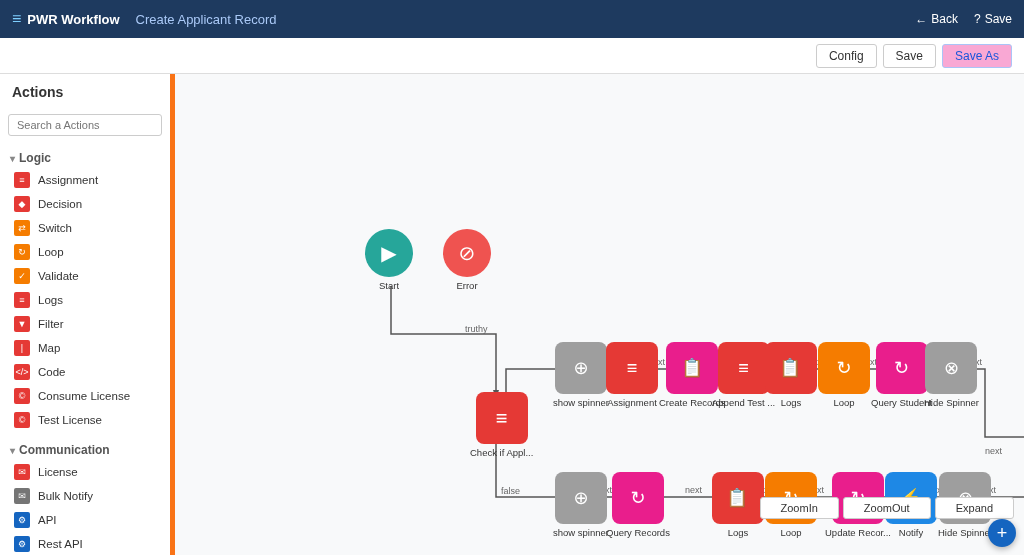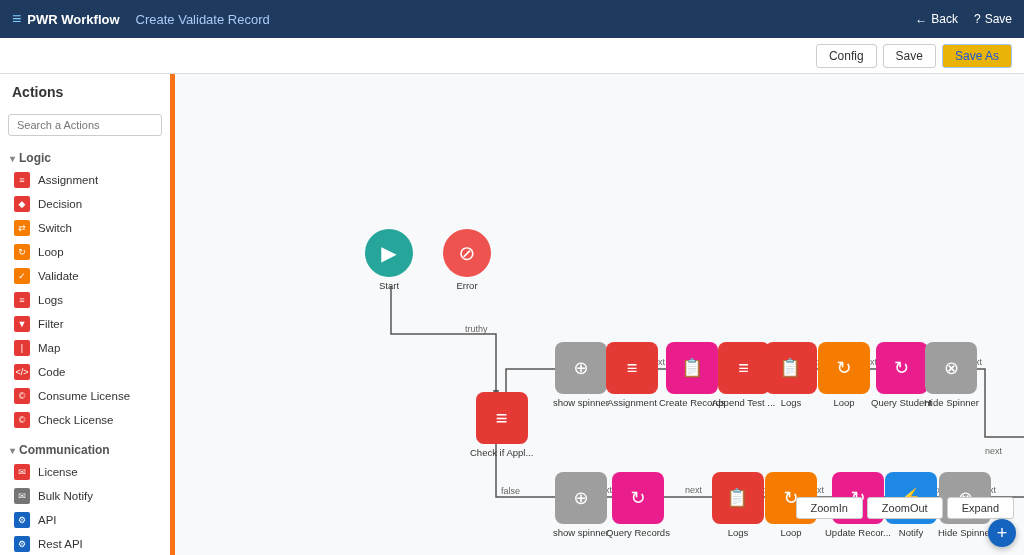--- a/index.html
+++ b/index.html
@@ -10,21 +10,21 @@
     
     .top-nav { background: #1e3a5f; height: 38px; display: flex; align-items: center; padding: 0 12px; gap: 16px; }
     .nav-logo { display: flex; align-items: center; gap: 6px; color: white; font-size: 13px; font-weight: 600; }
     .nav-logo-icon { color: #7ecfff; font-size: 16px; }
     .nav-spacer { flex: 1; }
     .nav-btn { color: white; font-size: 12px; display: flex; align-items: center; gap: 4px; cursor: pointer; }
 
     
     .toolbar { background: white; height: 36px; display: flex; align-items: center; justify-content: flex-end; padding: 0 12px; gap: 6px; border-bottom: 1px solid #ddd; }
     .toolbar-btn { padding: 4px 12px; font-size: 12px; border: 1px solid #ccc; border-radius: 3px; cursor: pointer; background: white; color: #333; }
-    .toolbar-btn.primary { background: #eab308; border-color: #aac4f7; color: #1a56db; }
+    .toolbar-btn.primary { background: #f9a8d4; border-color: #aac4f7; color: #1a56db; }
 
     
     .main-layout { display: flex; flex: 1; overflow: hidden; }
 
     
     .sidebar { width: 175px; background: white; border-right: 5px solid #f97316; display: flex; flex-direction: column; overflow: hidden; flex-shrink: 0; }
     .sidebar-header { padding: 10px 12px 6px; font-size: 14px; font-weight: 600; color: #333; }
     .sidebar-search { padding: 8px 8px 8px; }
     .sidebar-search input { width: 100%; padding: 4px 8px; font-size: 11px; border: 1px solid #ccc; border-radius: 3px; outline: none; }
     .sidebar-section { padding: 4px 0; }
@@ -49,21 +49,21 @@
     .node-pink { background: #e91e8c; }
     .node-orange { background: #f57c00; }
     .node-blue2 { background: #1e88e5; }
     .node-spinner { background: #9e9e9e; }
 
     
     svg.arrows { position: absolute; top: 0; left: 0; width: 100%; height: 100%; pointer-events: none; }
 
     
     .canvas-footer { position: absolute; bottom: 8px; right: 10px; display: flex; gap: 4px; }
-    .canvas-footer-btn { padding: 4px 14px; font-size: 11px; background: white; border: 1px solid #ccc; border-radius: 3px; cursor: pointer; color: #333; }
+    .canvas-footer-btn { padding: 4px 20px; font-size: 11px; background: white; border: 1px solid #ccc; border-radius: 3px; cursor: pointer; color: #333; }
 
     
     .add-btn { position: absolute; bottom: 8px; right: 8px; width: 28px; height: 28px; background: #1565c0; border-radius: 50%; display: flex; align-items: center; justify-content: center; color: white; font-size: 18px; cursor: pointer; box-shadow: 0 2px 6px rgba(0,0,0,0.3); }
 
     .sidebar-scroll { overflow-y: auto; flex: 1; }
     .sidebar-scroll::-webkit-scrollbar { width: 4px; }
     .sidebar-scroll::-webkit-scrollbar-thumb { background: #ccc; border-radius: 2px; }
 
     
     .arrow-label { font-size: 9px; fill: #666; }
@@ -71,21 +71,21 @@
 </head>
 <body>
 
 <div class="app-wrapper">
 
   <div class="top-nav">
     <div class="nav-logo">
       <span class="nav-logo-icon">≡</span>
       <span>PWR Workflow</span>
     </div>
-    <span style="color:#aac9f7; font-size:13px;">Create Validate Record</span>
+    <span style="color:#aac9f7; font-size:13px;">Create Applicant Record</span>
     <div class="nav-spacer"></div>
     <div class="nav-btn">
       <span>←</span>
       <span>Back</span>
     </div>
     <div class="nav-btn">
       <span>?</span>
       <span>Save</span>
     </div>
   </div>
@@ -145,21 +145,21 @@
           <div class="sidebar-item">
             <div class="item-icon icon-red">&lt;/&gt;</div>
             <span>Code</span>
           </div>
           <div class="sidebar-item">
             <div class="item-icon icon-red">©</div>
             <span>Consume License</span>
           </div>
           <div class="sidebar-item">
             <div class="item-icon icon-red">©</div>
-            <span>Check License</span>
+            <span>Test License</span>
           </div>
         </div>
 
         <div class="sidebar-section">
           <div class="sidebar-section-title">
             <span class="chevron">▾</span>
             <span>Communication</span>
           </div>
           <div class="sidebar-item">
             <div class="item-icon icon-red">✉</div>

